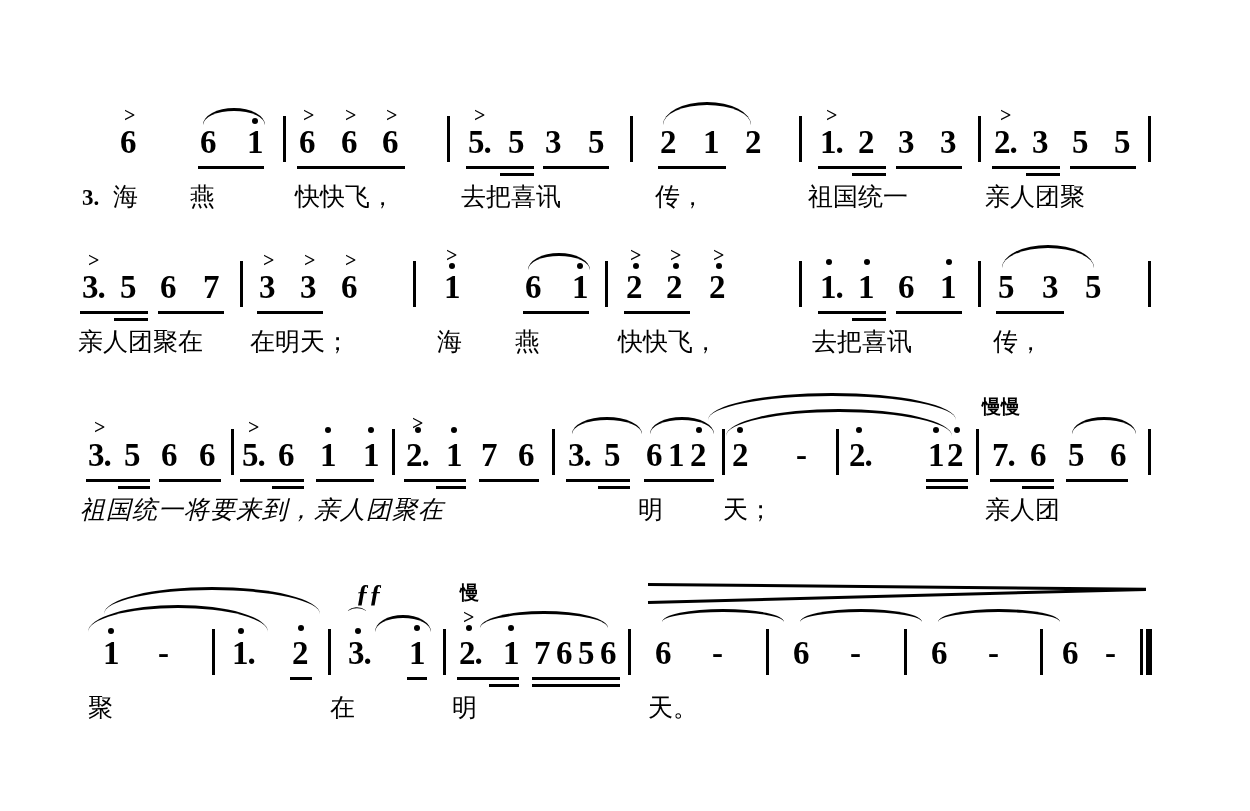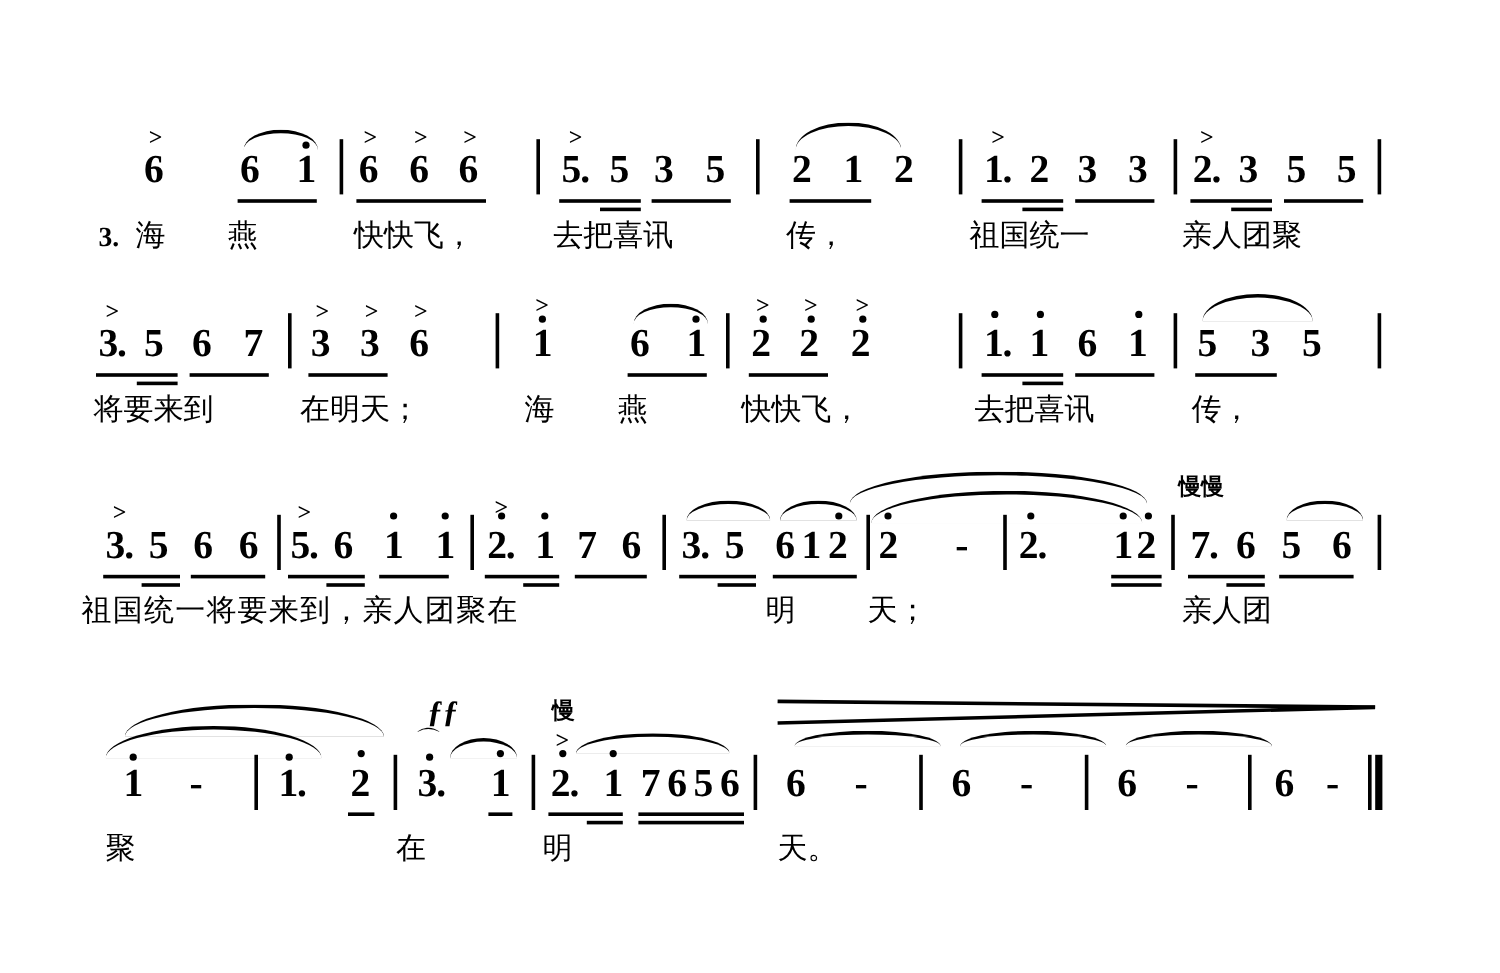--- a/index.html
+++ b/index.html
@@ -251,21 +251,21 @@
     <div class="el barline" style="left:978px;top:16px;"></div>
 
     <div class="slur big" style="left:1002px;top:0px;width:92px;"></div>
     <div class="el num" style="left:998px;top:26px;">5</div>
     <div class="el num" style="left:1042px;top:26px;">3</div>
     <div class="el num" style="left:1085px;top:26px;">5</div>
     <div class="beam" style="left:996px;top:66px;width:68px;"></div>
 
     <div class="el barline" style="left:1148px;top:16px;"></div>
 
-    <div class="lyr" style="left:78px;top:84px;">将要来到</div>
+    <div class="lyr" style="left:78px;top:84px;">亲人团聚在</div>
     <div class="lyr" style="left:250px;top:84px;">在明天；</div>
     <div class="lyr" style="left:437px;top:84px;">海</div>
     <div class="lyr" style="left:515px;top:84px;">燕</div>
     <div class="lyr" style="left:618px;top:84px;">快快飞，</div>
     <div class="lyr" style="left:812px;top:84px;">去把喜讯</div>
     <div class="lyr" style="left:993px;top:84px;">传，</div>
   </div>
 
   <div class="system" style="top:405px;">
 
@@ -348,21 +348,21 @@
     <div class="beam" style="left:990px;top:74px;width:64px;"></div>
     <div class="beam" style="left:1022px;top:81px;width:32px;"></div>
 
     <div class="slur" style="left:1072px;top:12px;width:64px;"></div>
     <div class="el num" style="left:1068px;top:34px;">5</div>
     <div class="el num" style="left:1110px;top:34px;">6</div>
     <div class="beam" style="left:1066px;top:74px;width:62px;"></div>
 
     <div class="el barline" style="left:1148px;top:24px;"></div>
 
-    <div class="lyr" style="left:68px;top:92px;letter-spacing:1px;">祖国统一将要来到，亲人团聚在</div>
+    <div class="lyr" style="left:80px;top:92px;letter-spacing:1px;font-style:italic;">祖国统一将要来到，亲人团聚在</div>
     <div class="lyr" style="left:638px;top:92px;">明</div>
     <div class="lyr" style="left:723px;top:92px;">天；</div>
     <div class="lyr" style="left:985px;top:92px;">亲人团</div>
   </div>
 
   <div class="system" style="top:585px;">
 
     <div class="longslur" style="left:104px;top:2px;width:216px;"></div>
     <div class="longslur" style="left:88px;top:20px;width:180px;"></div>
 

